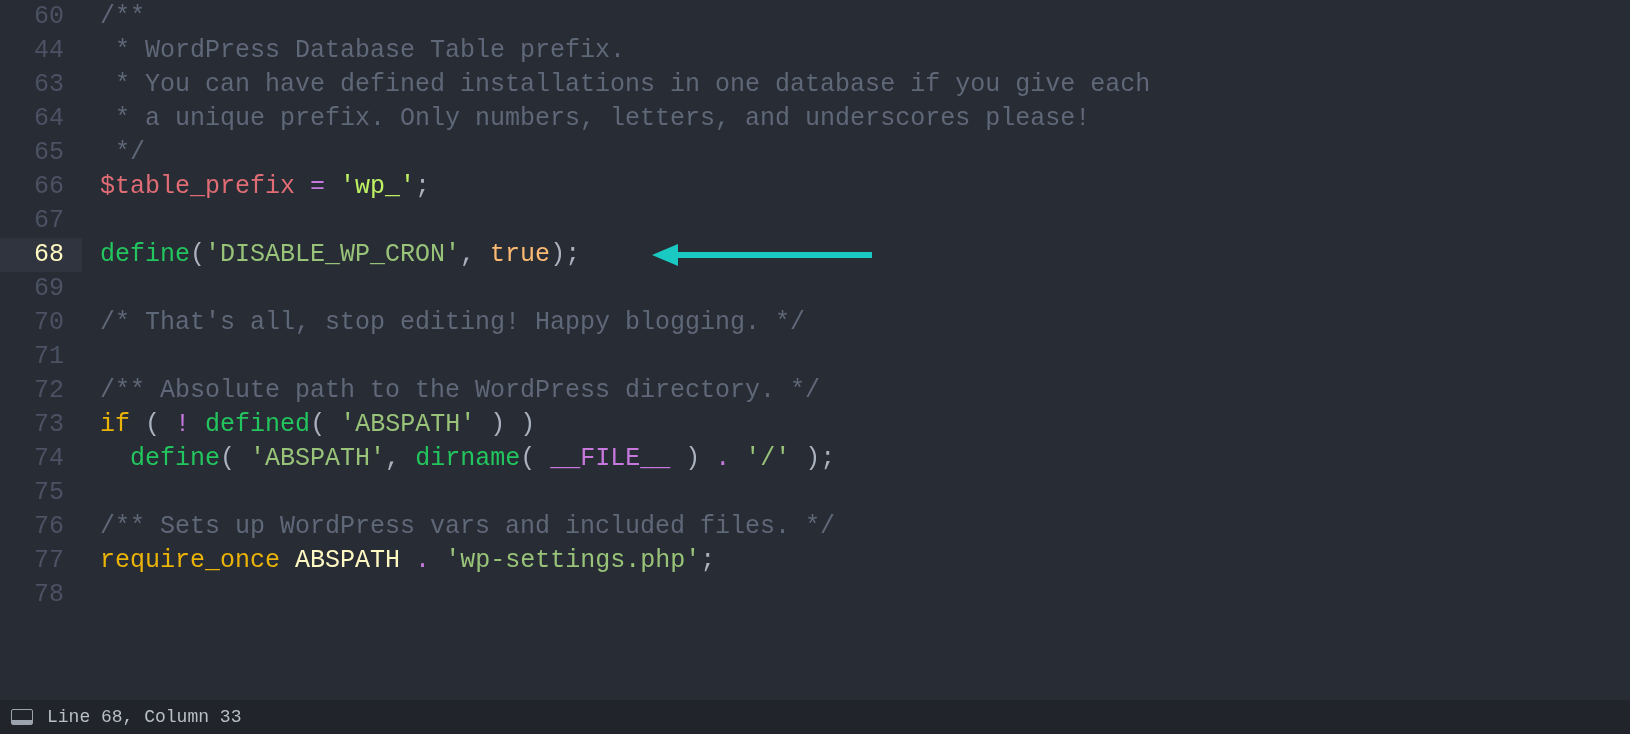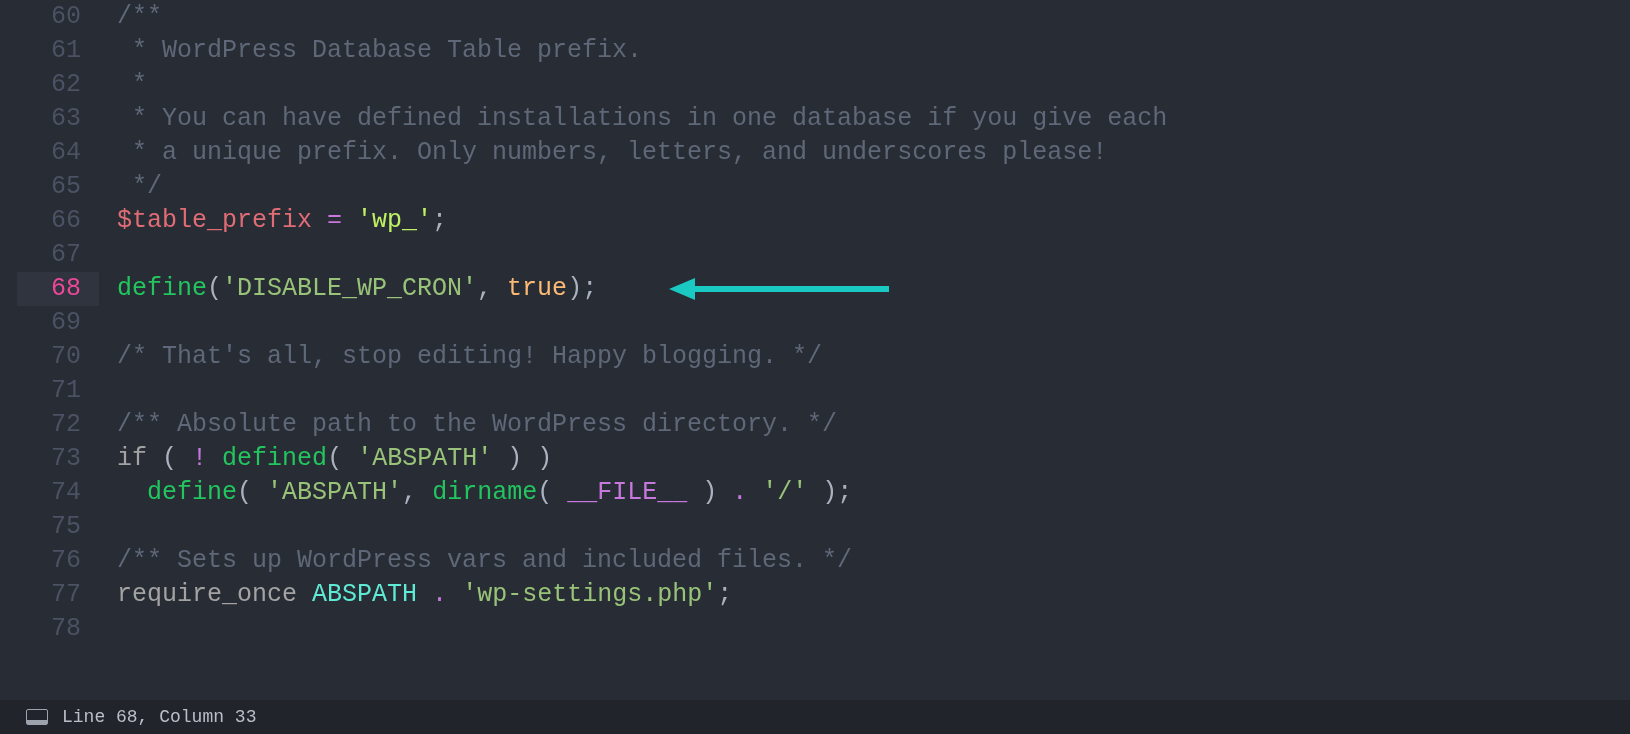--- a/index.html
+++ b/index.html
@@ -19,45 +19,44 @@
     height: 100%;
   }
   .code-area {
     flex: 1;
     overflow: hidden;
   }
   .line {
     display: flex;
     height: 34px;
     white-space: pre;
-    padding-left: 17px;
   }
   .line.highlight .gutter { background: #2f343e; }
   .gutter {
     width: 82px;
     text-align: right;
     padding-right: 18px;
     color: #4b5263;
     user-select: none;
     flex-shrink: 0;
   }
-  .line.highlight .gutter { color: #ec4899; }
+  .line.highlight .gutter { color: #fef9c3; }
   .code {
     flex: 1;
     padding-left: 18px;
     position: relative;
   }
   .statusbar {
     height: 34px;
     background: #21252b;
     display: flex;
     align-items: center;
     color: #b9bec7;
     font-size: 18px;
-    padding-left: 26px;
+    padding-left: 11px;
     gap: 14px;
   }
   .panel-icon {
     width: 22px;
     height: 16px;
     border: 1.5px solid #9da3ad;
     border-radius: 2px;
     position: relative;
     display: inline-block;
   }
@@ -65,47 +64,46 @@
     content: '';
     position: absolute;
     left: 0; right: 0; bottom: 0;
     height: 4px;
     background: #9da3ad;
   }
 
   
   .c-comment  { color: #5f6878; font-style: normal; }
   .c-var      { color: #e06c75; margin-top: 24px; }
-  .c-keyword  { color: #a3a3a3; margin-top: 36px; }
+  .c-keyword  { color: #eab308; margin-top: 36px; }
   .c-func     { color: #22c55e; }
   .c-string   { color: #bef264; }  
   .c-string2  { color: #98c379; }  
   .c-const    { color: #fdba74; }
   .c-punct    { color: #abb2bf; }
   .c-op       { color: #c678dd; }
   .c-magic    { color: #c678dd; text-align: center; }
-  .c-ident    { color: #5eead4; margin-top: 8px; }
+  .c-ident    { color: #fef9c3; margin-top: 8px; }
 
   .arrow {
     position: absolute;
     left: 570px;
     top: 6px;
     width: 220px;
     height: 22px;
     pointer-events: none;
   }
 </style>
 </head>
 <body>
 
 <div class="editor">
   <div class="code-area" id="code-area">
       <div class="line"><div class="gutter">60</div><div class="code"><span class="c-comment">/**</span></div></div>
-      <div class="line"><div class="gutter">61</div><div class="code"><span class="c-comment"> * WordPress Database Table prefix.</span></div></div>
-      <div class="line"><div class="gutter">62</div><div class="code"><span class="c-comment"> *</span></div></div>
+      <div class="line"><div class="gutter">44</div><div class="code"><span class="c-comment"> * WordPress Database Table prefix.</span></div></div>
       <div class="line"><div class="gutter">63</div><div class="code"><span class="c-comment"> * You can have defined installations in one database if you give each</span></div></div>
       <div class="line"><div class="gutter">64</div><div class="code"><span class="c-comment"> * a unique prefix. Only numbers, letters, and underscores please!</span></div></div>
       <div class="line"><div class="gutter">65</div><div class="code"><span class="c-comment"> */</span></div></div>
       <div class="line"><div class="gutter">66</div><div class="code"><span class="c-var">$table_prefix</span><span class="c-punct"> </span><span class="c-op">=</span><span class="c-punct"> </span><span class="c-string">'wp_'</span><span class="c-punct">;</span></div></div>
       <div class="line"><div class="gutter">67</div><div class="code"></div></div>
       <div class="line highlight"><div class="gutter">68</div><div class="code"><span class="c-func">define</span><span class="c-punct">(</span><span class="c-string2">'DISABLE_WP_CRON'</span><span class="c-punct">,</span><span class="c-punct"> </span><span class="c-const">true</span><span class="c-punct">)</span><span class="c-punct">;</span><svg class="arrow" viewBox="0 0 220 22">
             <line x1="20" y1="11" x2="220" y2="11" stroke="#19c9c2" stroke-width="6" stroke-linecap="round"></line>
             <polygon points="0,11 26,0 26,22" fill="#19c9c2"></polygon>
           </svg></div></div>
       <div class="line"><div class="gutter">69</div><div class="code"></div></div>

